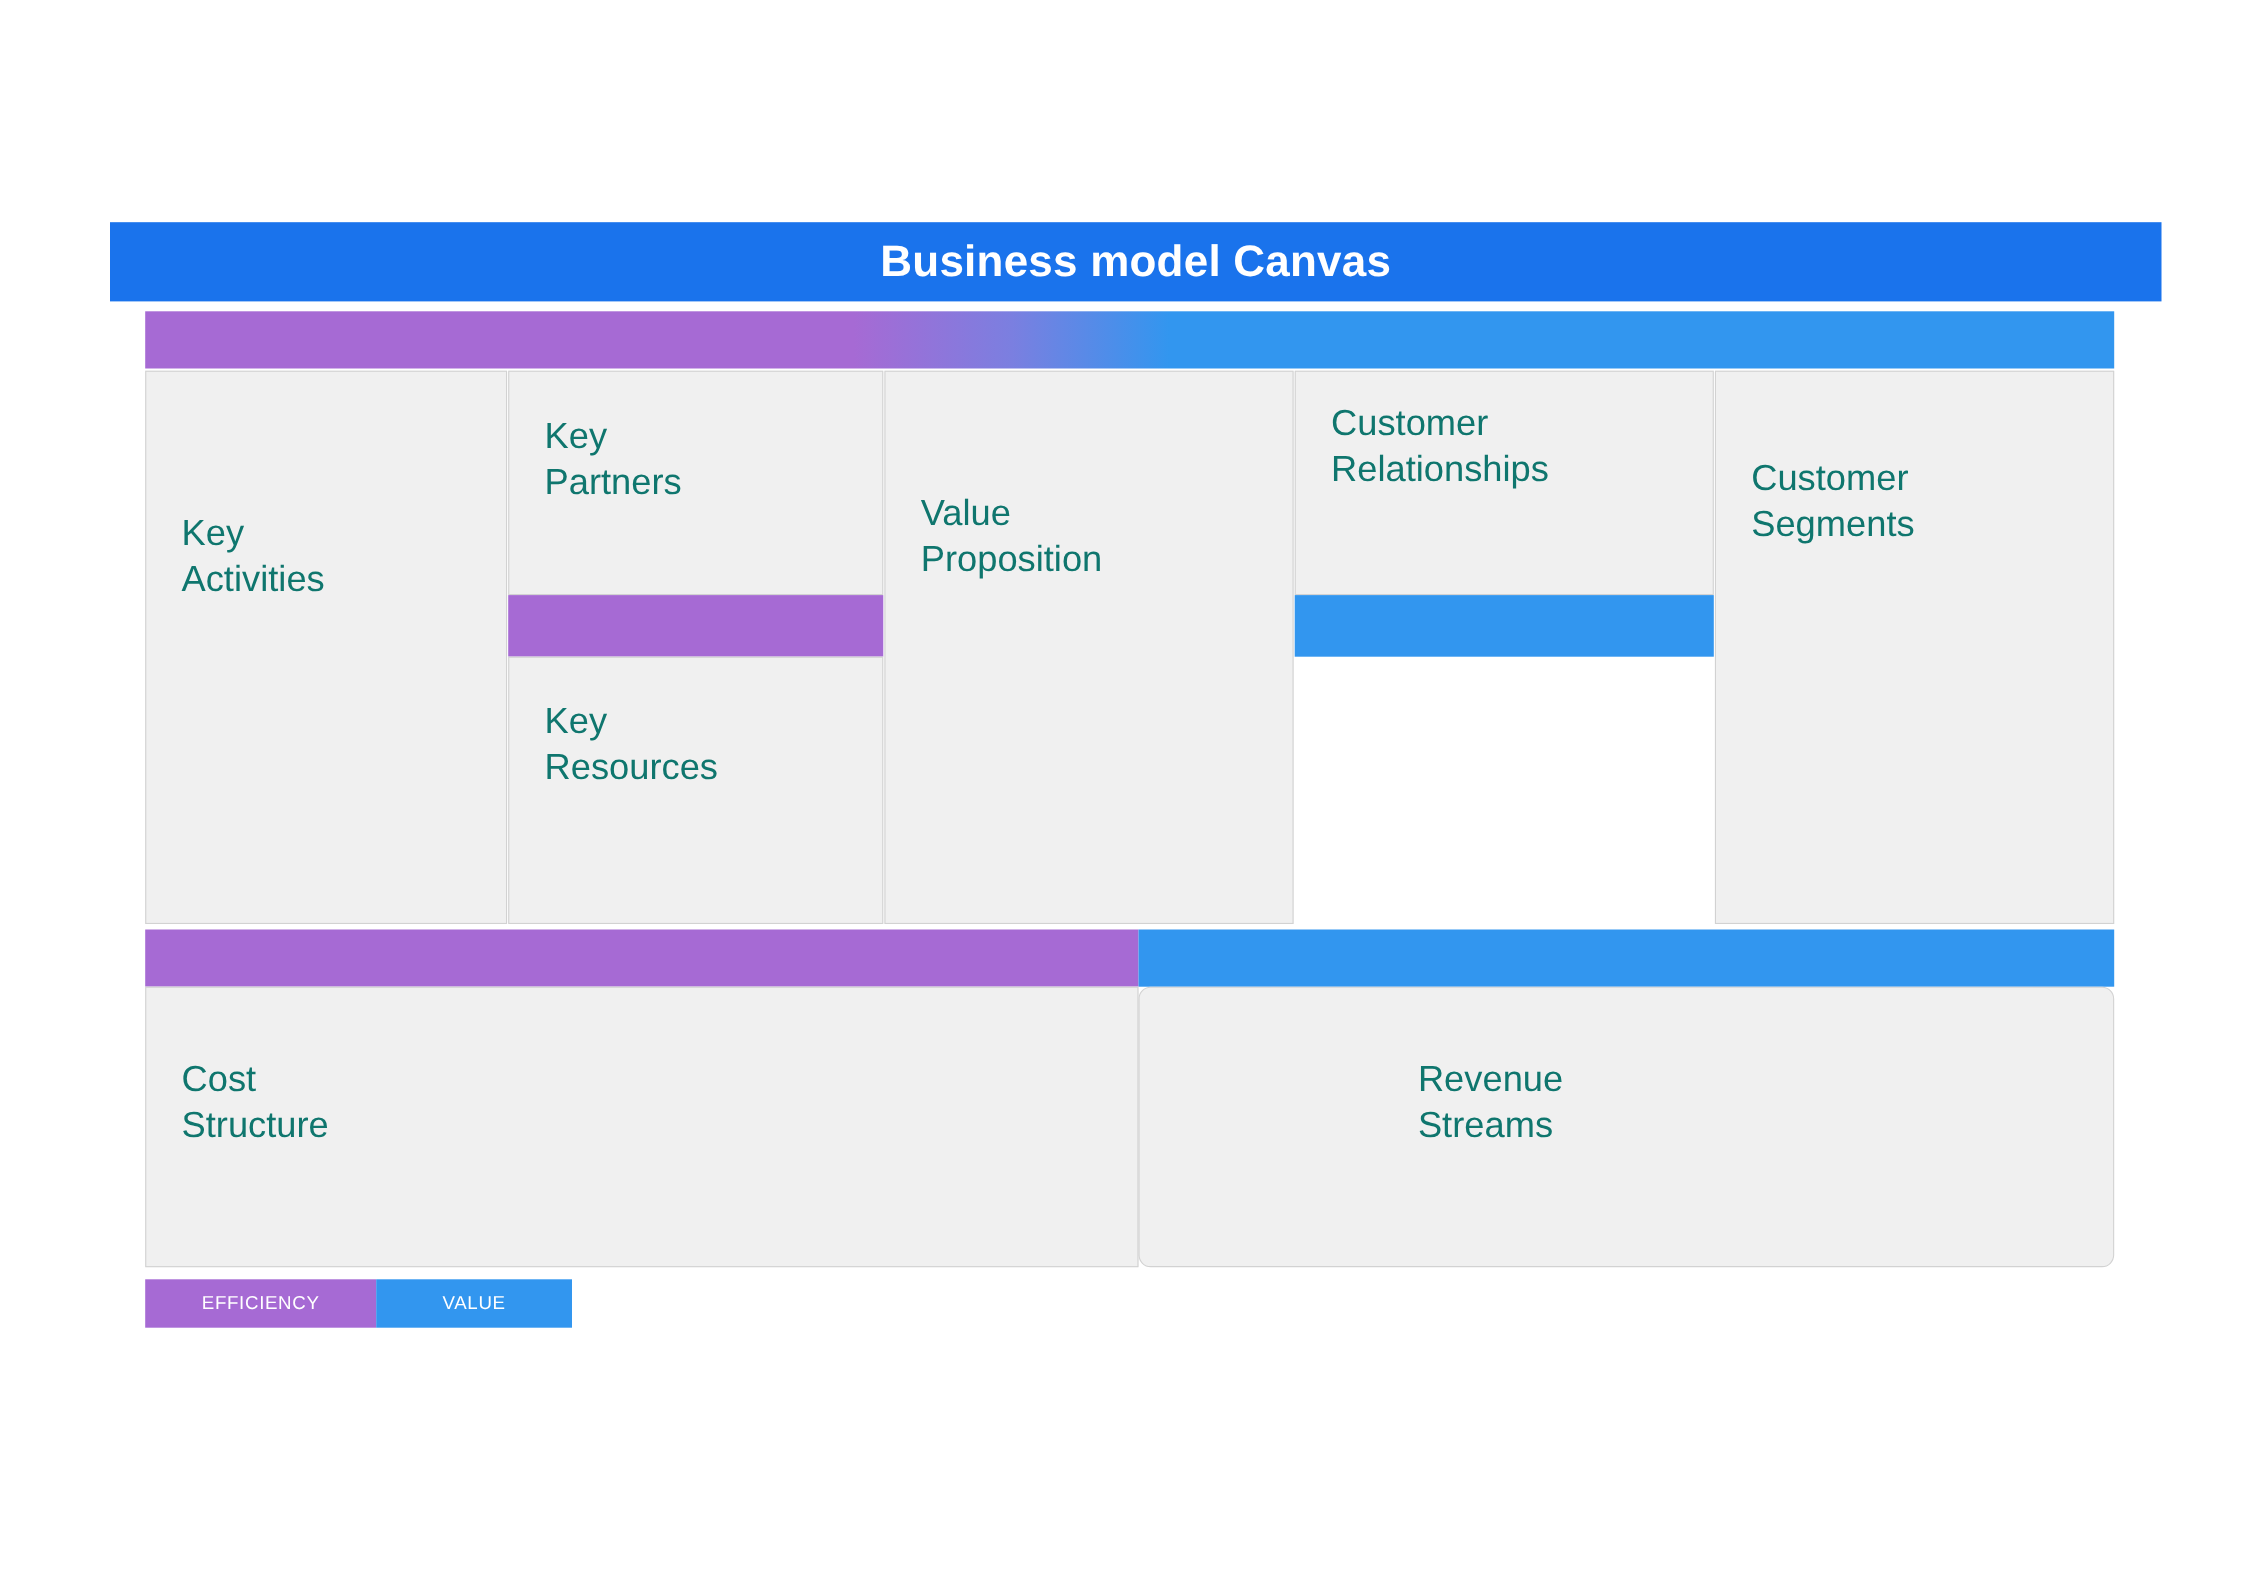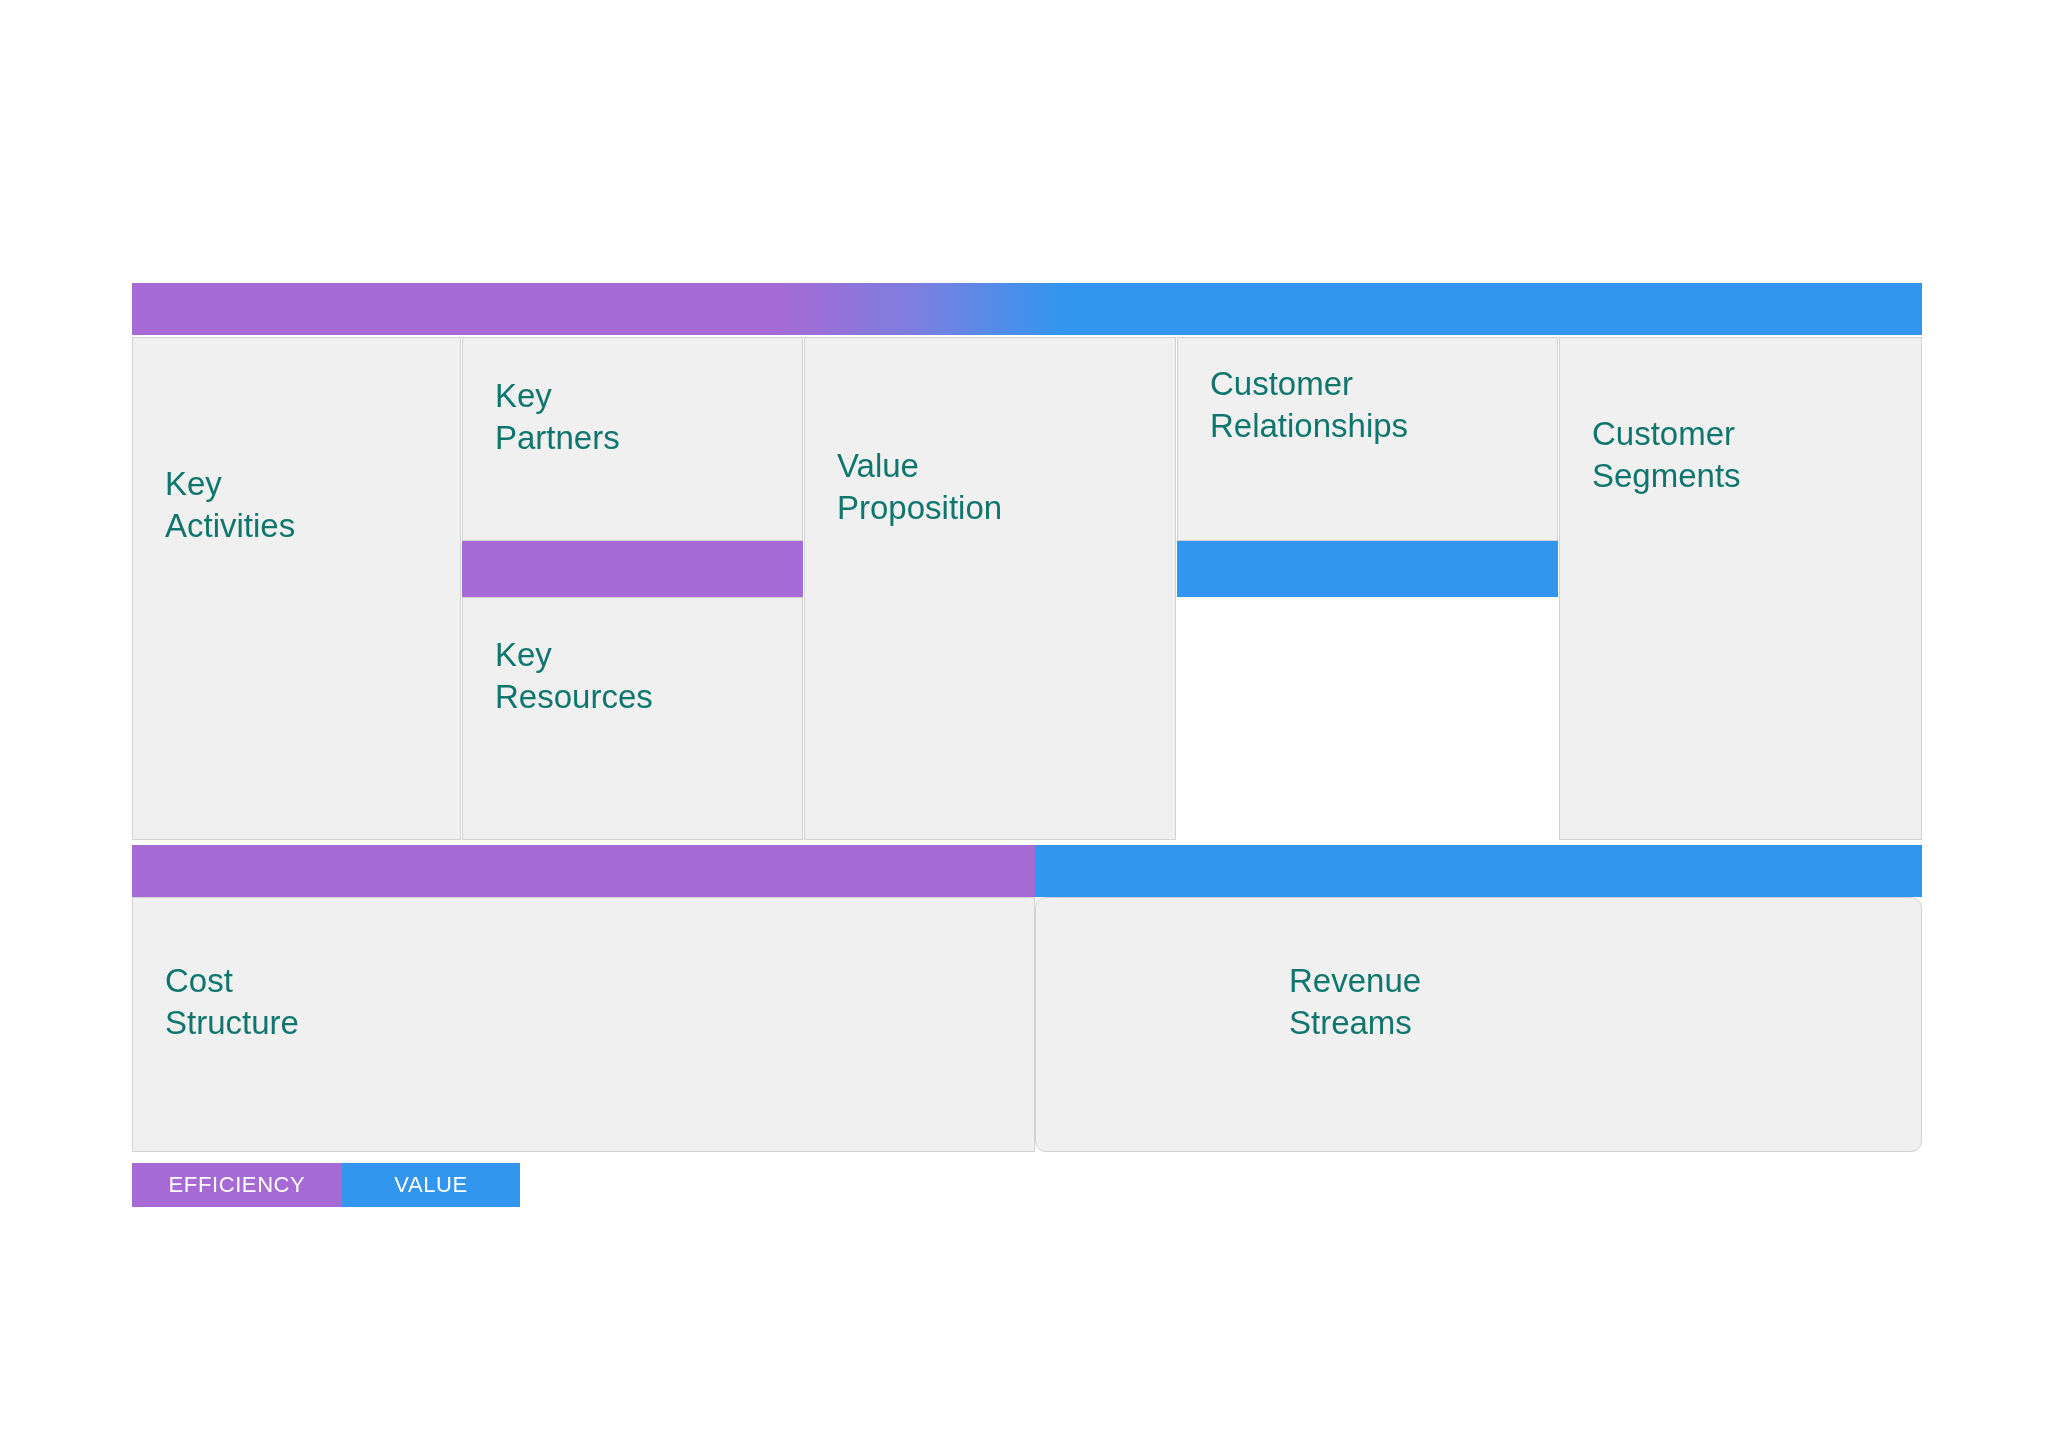--- a/index.html
+++ b/index.html
@@ -178,37 +178,40 @@
     top: 1163px;
     display: flex;
     align-items: stretch;
   }
   .legend-item {
     height: 44px;
     display: flex;
     align-items: center;
     justify-content: center;
     color: #ffffff;
-    font-size: 22px;
+    font-size: 17px;
     letter-spacing: 0.6px;
   }
   .legend-efficiency {
     background: #a66ad4;
     width: 210px;
   }
   .legend-value {
     background: #3296ef;
     width: 178px;
   }
 </style>
 </head>
 <body>
 
 <div id="canvas-root">
 
+  <div class="title-bar">
+    <span class="title-text">Business model Canvas</span>
+  </div>
 
   <div class="header-strip"></div>
 
   <div class="mid-band">
 
     <div class="cell col-key-activities">
       <div class="cell-label">Key
 Activities</div>
     </div>
 

